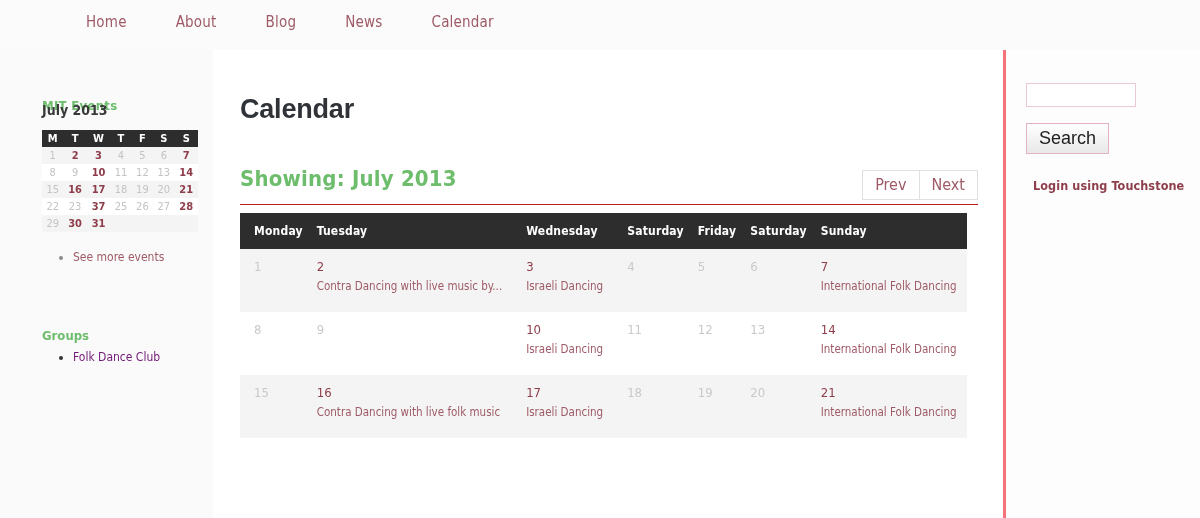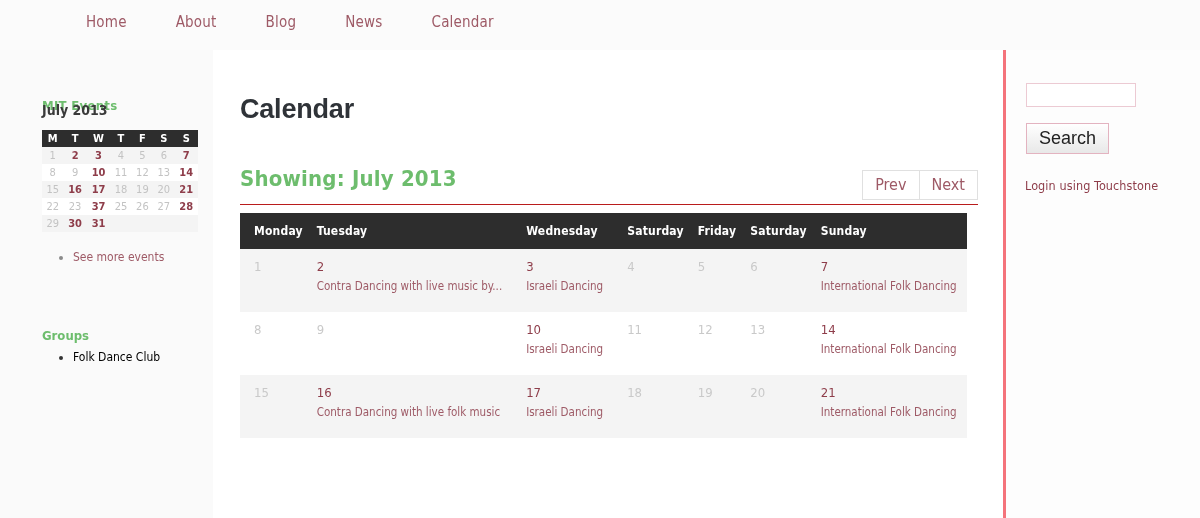--- a/index.html
+++ b/index.html
@@ -138,21 +138,21 @@
   .bullet-list li { margin: 0 0 3px 0; color: #8a8a8a; }
   .bullet-list li a,
   .bullet-list li span.lnk {
     color: #9e5a66;
     text-decoration: none;
   }
   .see-more { left: 55px; top: 200px; }
   .groups-title { position: absolute; left: 42px; top: 278px; }
   .groups-list { left: 55px; top: 300px; }
   .groups-list li { color: #333333; }
-  .groups-list li span.lnk { color: #000000; }
+  .groups-list li span.lnk { color: #701a75; }
 
   
   .main-inner { position: absolute; left: 27px; top: 0; right: 25px; }
   .page-title {
     margin: 0;
     position: absolute;
     top: 44px;
     left: 0;
     font-size: 27px;
     font-weight: bold;
@@ -256,25 +256,25 @@
     border: 1px solid #e3b3c0;
     background: linear-gradient(#ffffff, #e8e8e8);
     font-family: "Liberation Sans", sans-serif;
     font-size: 18px;
     color: #222222;
     padding: 4px 12px;
     cursor: pointer;
   }
   .touchstone-link {
     position: absolute;
-    left: 19px;
+    left: 27px;
     top: 128px;
     font-family: "DejaVu Sans Condensed", "Liberation Sans Narrow", "Liberation Sans", sans-serif;
     font-size: 12.5px;
-    font-weight: normal;
+    font-weight: bold;
     color: #8e3d4a;
     text-decoration: none;
     letter-spacing: .1px;
   }
 </style>
 </head>
 <body>
 
 <div class="topbar">
   <nav class="nav">

